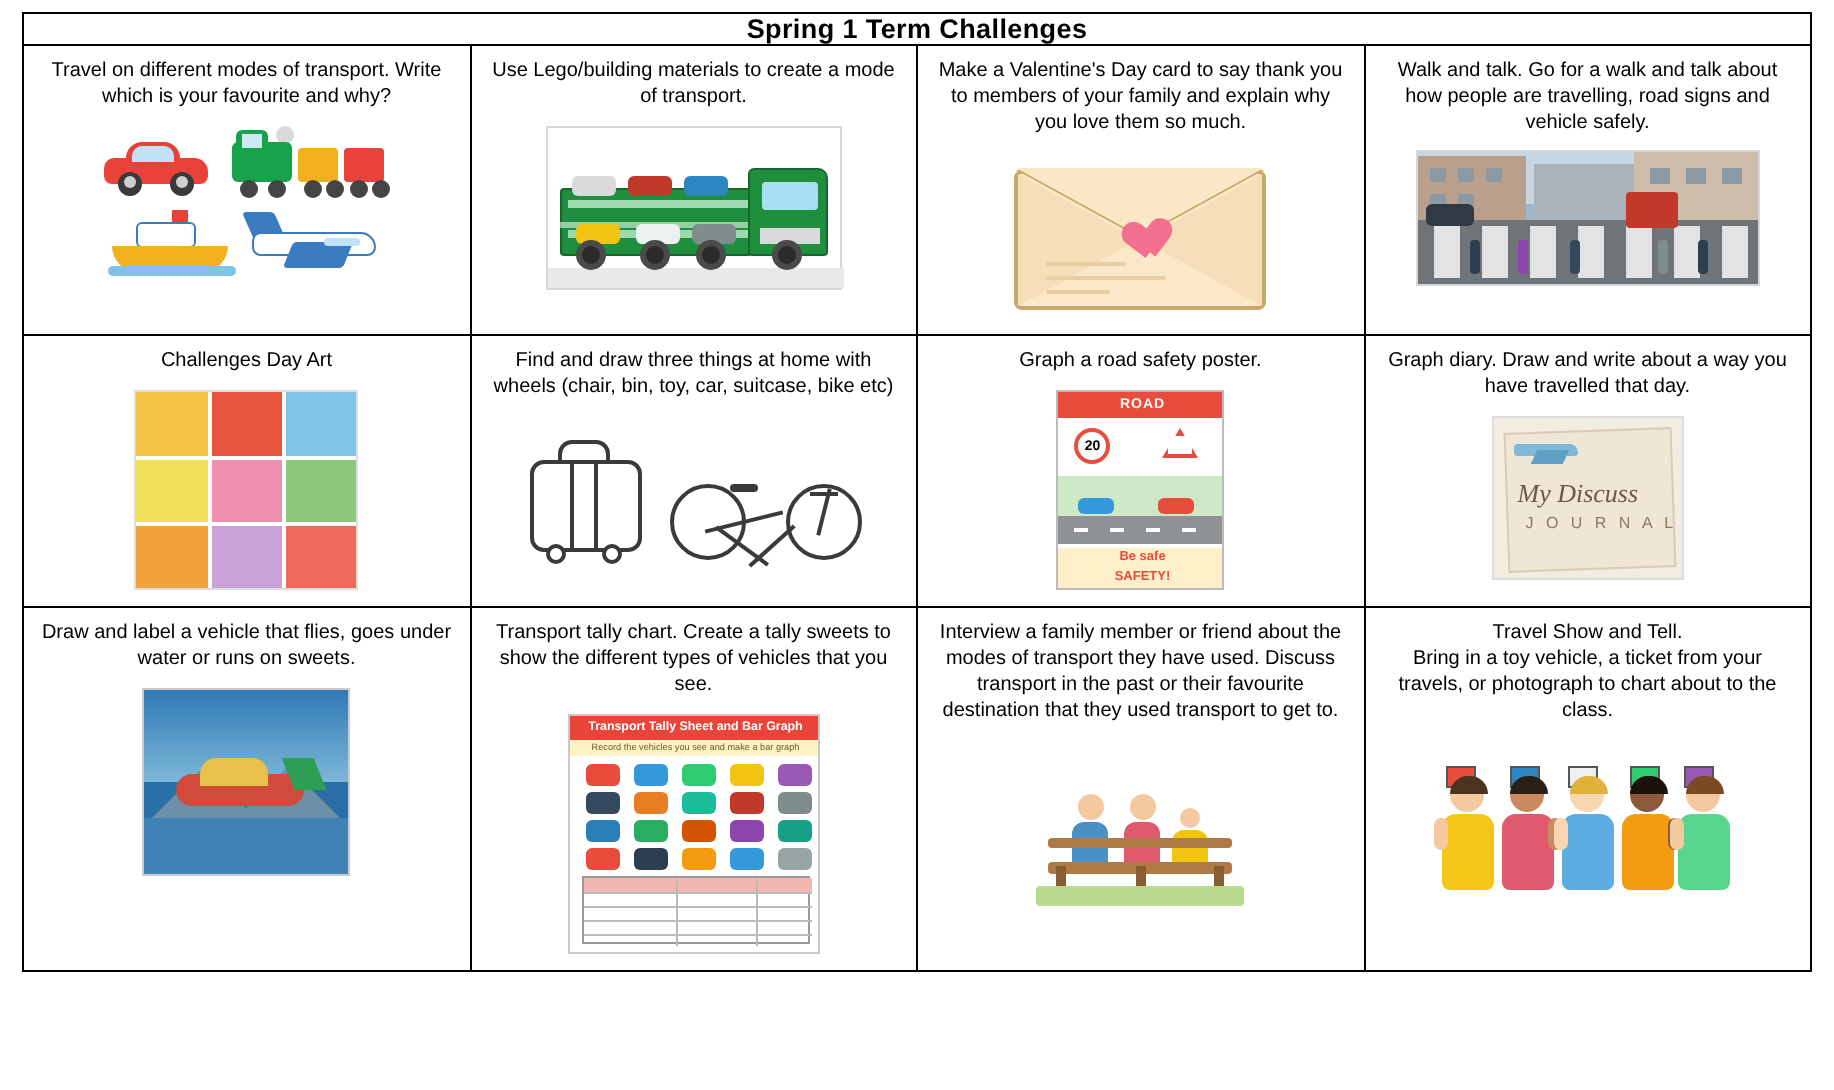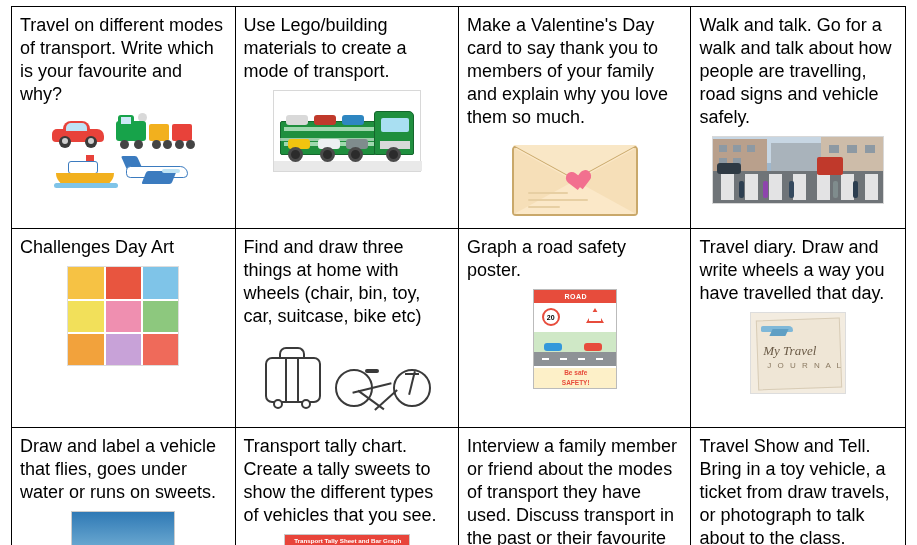--- a/index.html
+++ b/index.html
@@ -35,21 +35,22 @@
     color: #000;
     letter-spacing: .2px;
   }
   .cell-inner {
     padding: 7px 8px 8px 8px;
     display: flex;
     flex-direction: column;
     align-items: center;
   }
   .cell-text {
-    font-size: 18px;
+    text-align: center;
+    font-size: 10px;
     line-height: 1.28;
     color: #000;
     width: 100%;
   }
   .art {
     margin-top: 7px;
     position: relative;
   }
   
   .frame { border: 1px solid #d8d8d8; background: #fff; }
@@ -227,20 +228,23 @@
   .kid .body { width:26px; height:38px; border-radius:7px 7px 4px 4px; margin-top:1px; }
   .kid .arm { position:absolute; top:20px; width:7px; height:16px; border-radius:4px; }
   .kid .flag { position:absolute; top:-6px; width:15px; height:11px; border:1px solid #555; }
 </style>
 </head>
 <body>
 
 <div id="page">
   <table class="challenge-table">
     <tbody>
+        <tr>
+      <th class="title-cell" colspan="4">Spring 1 Term Challenges</th>
+    </tr>
 
     <tr>
       <td style="width:25%">
         <div class="cell-inner">
           <div class="cell-text">Travel on different modes of transport. Write which is your favourite and why?</div>
           <div class="art">
             <div class="transport-cluster">
               <div class="tc-car">
                 <div class="body"></div>
                     <div class="roof"></div>
@@ -442,29 +446,29 @@
                 <b>Be  safe</b>
                 <b>SAFETY!</b>
               </div>
             </div>
           </div>
         </div>
       </td>
 
       <td>
         <div class="cell-inner">
-          <div class="cell-text">Travel diary. Draw and write wheels a way you have travelled that day.</div>
+          <div class="cell-text">Graph diary. Draw and write about a way you have travelled that day.</div>
           <div class="art">
             <div class="journal">
               <div class="paper"></div>
               <div class="plane">
                     <div class="f"></div>
                     <div class="w"></div>
                   </div>
-              <div class="t1">My Travel</div>
+              <div class="t1">My Discuss</div>
               <div class="t2">J O U R N A L</div>
             </div>
           </div>
         </div>
       </td>
     </tr>
 
     <tr>
       <td>
         <div class="cell-inner">
@@ -558,21 +562,21 @@
               </div>
               <div class="grass"></div>
             </div>
           </div>
         </div>
       </td>
 
       <td>
         <div class="cell-inner">
           <div class="cell-text" style="white-space:pre-line;">Travel Show and Tell.
-Bring in a toy vehicle, a ticket from draw travels, or photograph to talk about to the class.</div>
+Bring in a toy vehicle, a ticket from your travels, or photograph to chart about to the class.</div>
           <div class="art">
             <div class="kids">
               <div class="kid" style="left:2px;">
                 <div class="flag" style="left:2px; background:#e74c3c;"></div>
                 <div class="head" style="background:#f4c9a0;"></div>
                 <div class="hair" style="background:#4a3520;"></div>
                 <div class="body" style="background:#f5c518;"></div>
                 <div class="arm" style="left:-4px; background:#f4c9a0;"></div>
               </div>
               <div class="kid" style="left:32px;">

